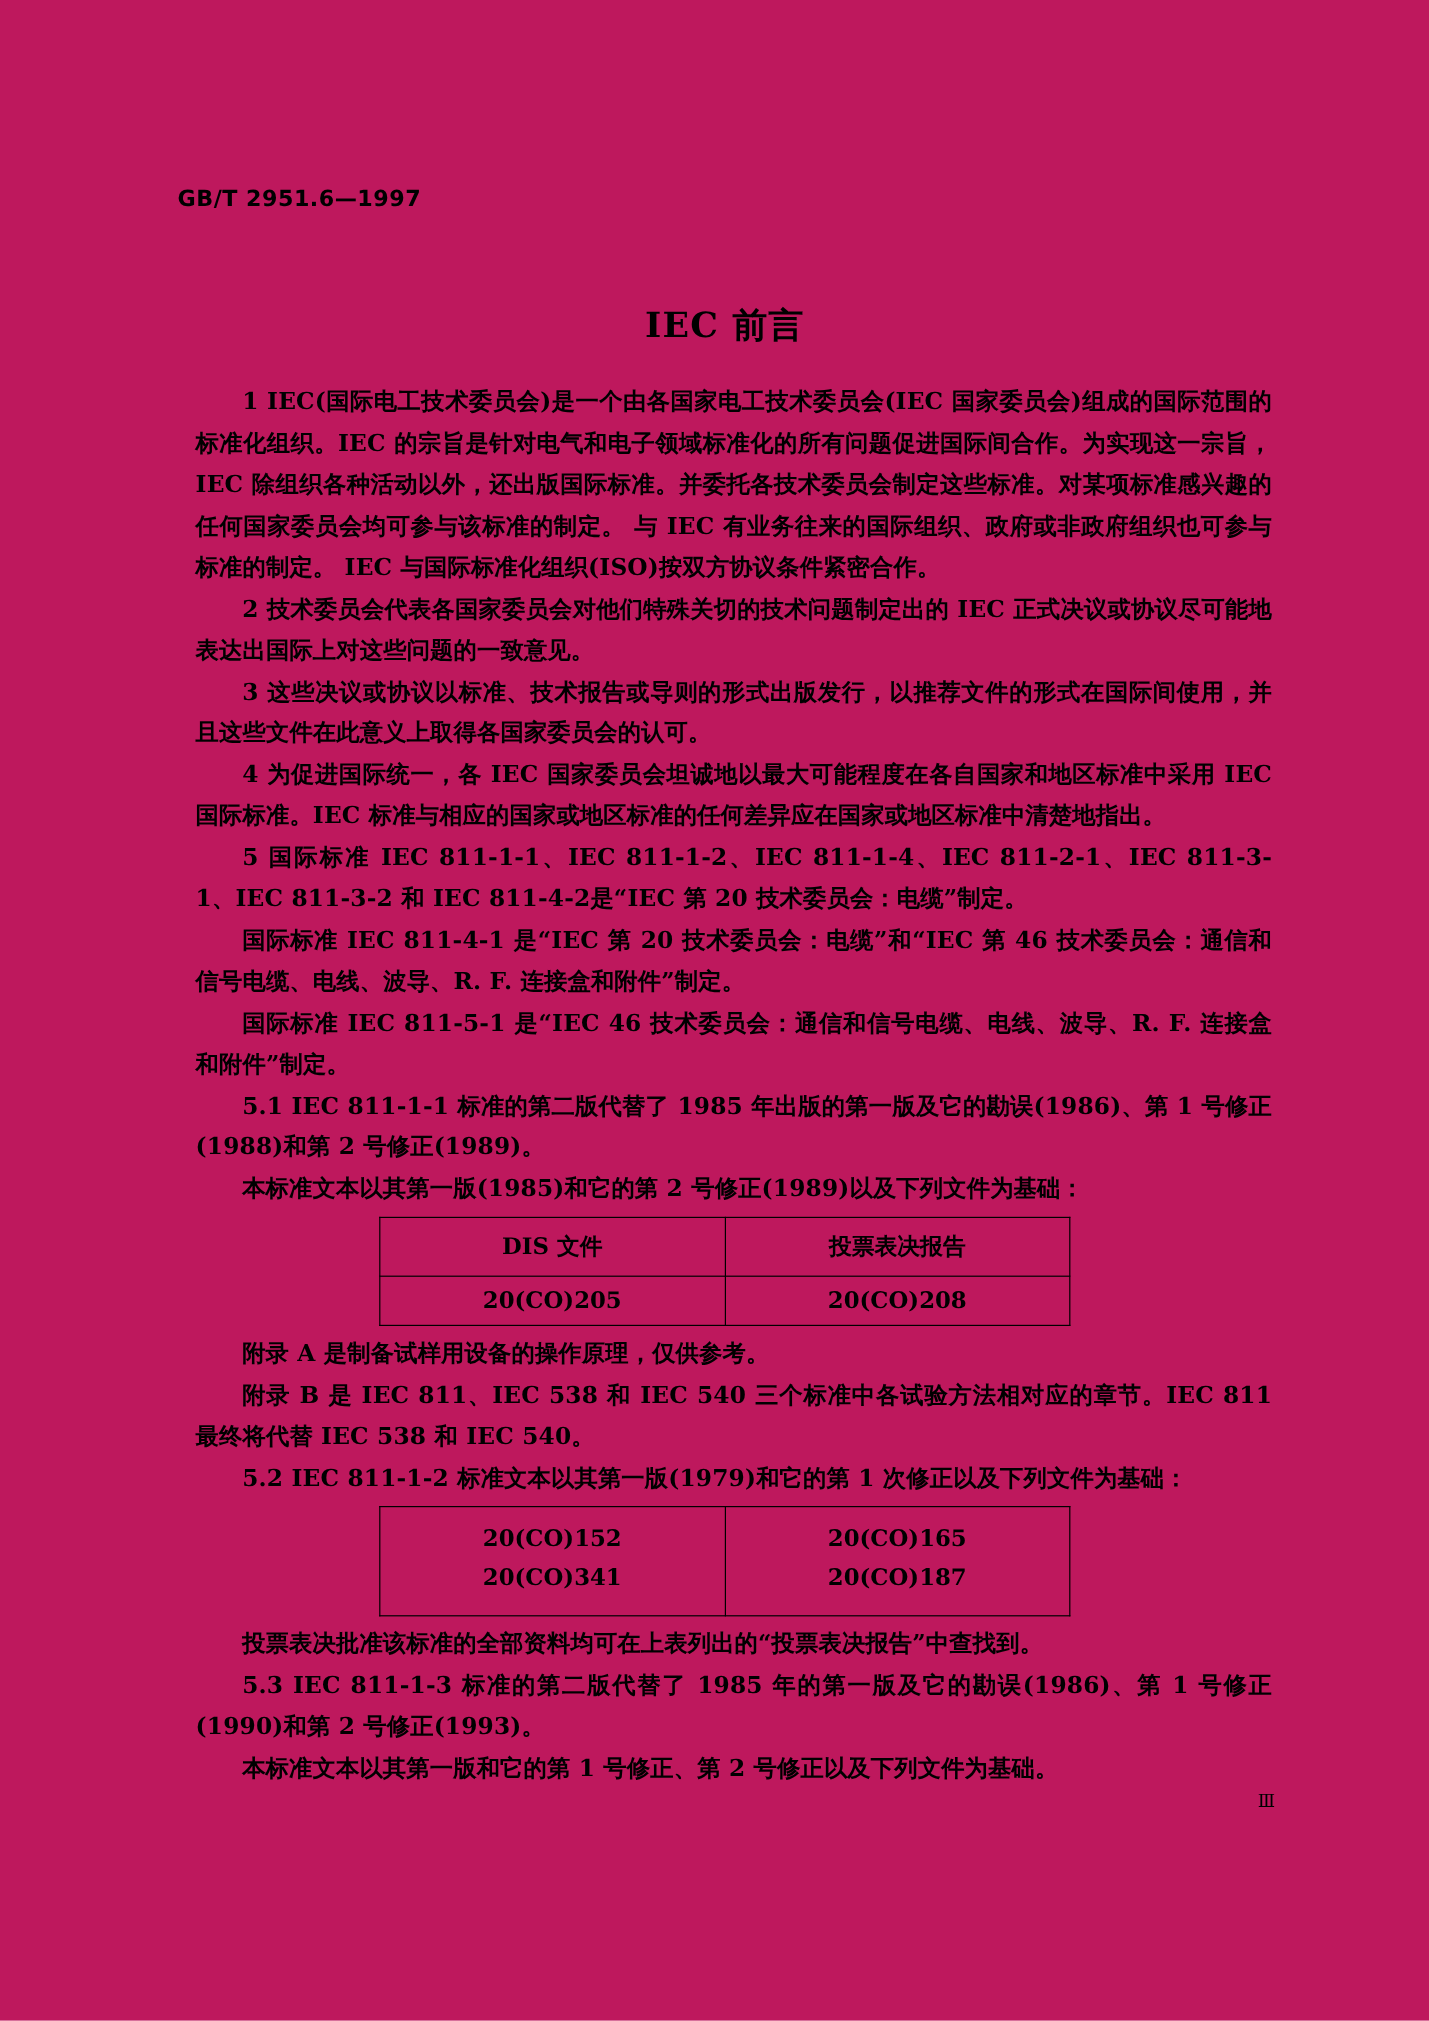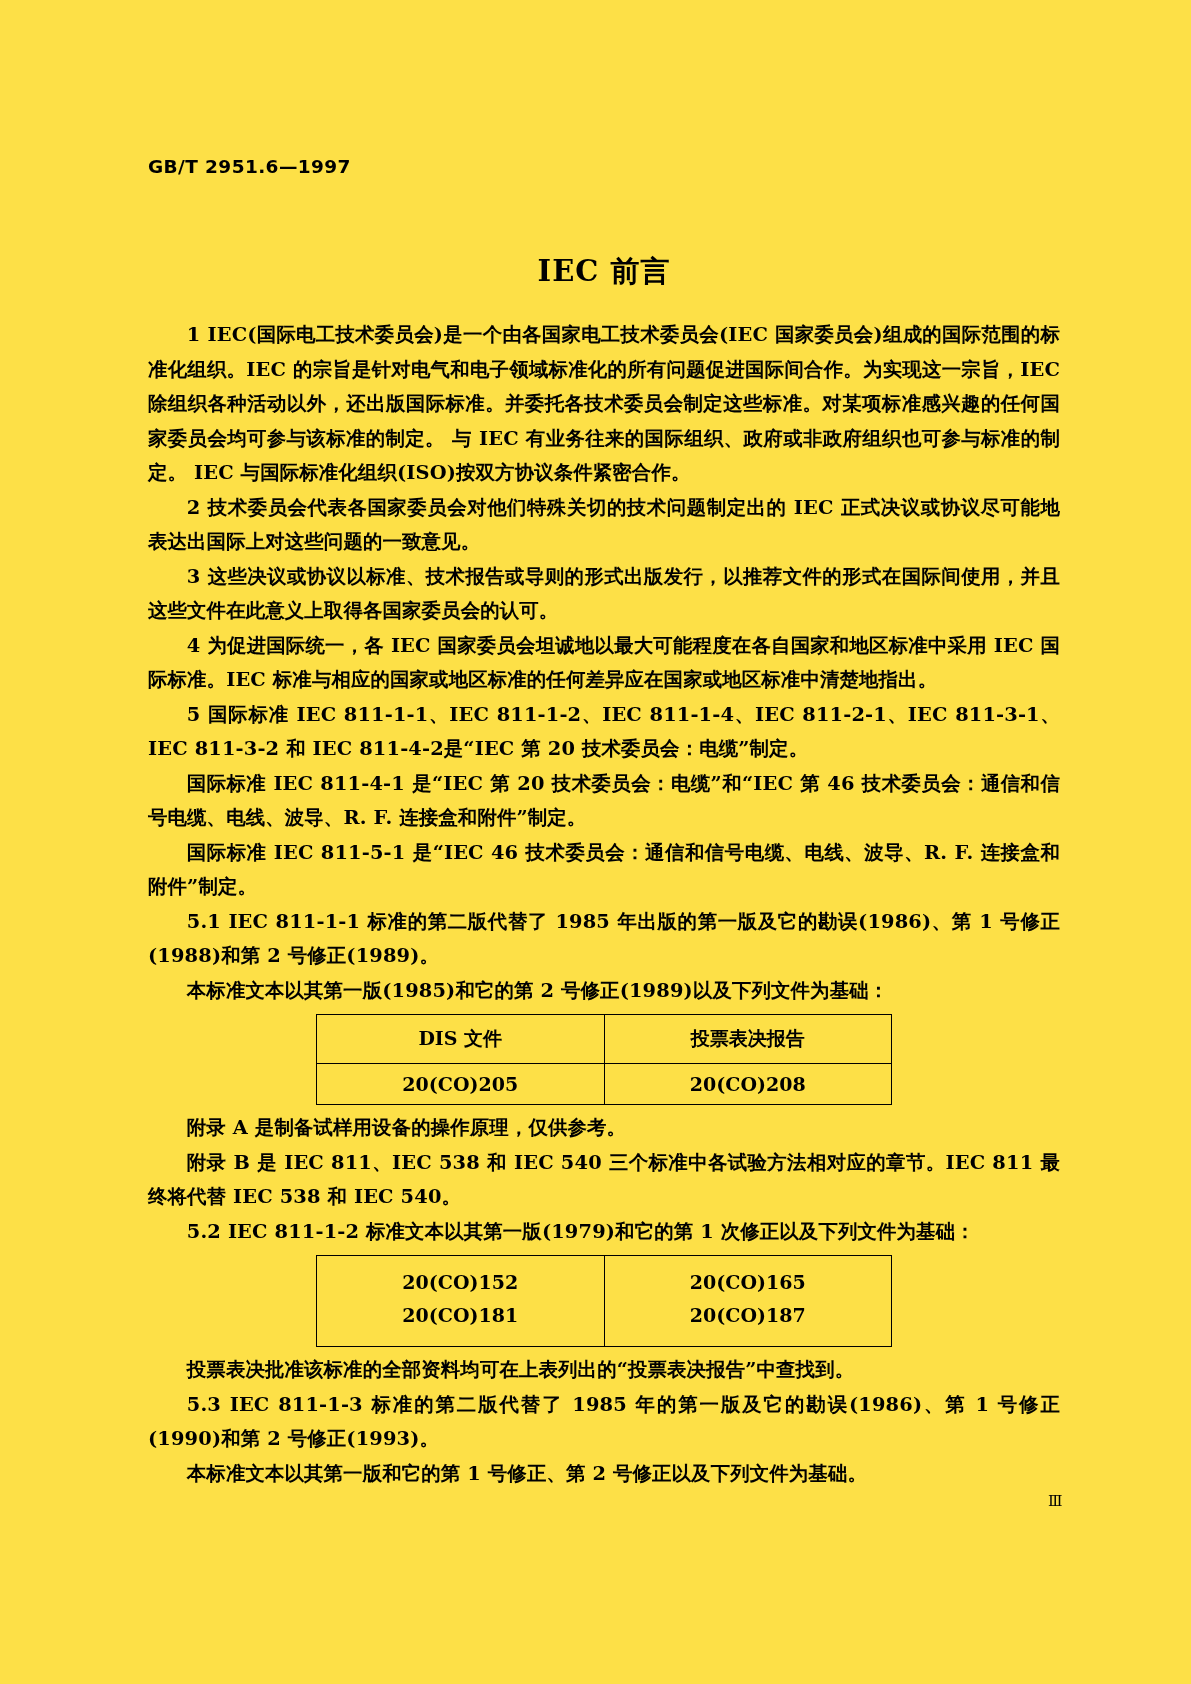--- a/index.html
+++ b/index.html
@@ -8,21 +8,21 @@
     background: #ffffff;
   }
   body {
     font-family: "DejaVu Serif", "Liberation Serif", serif;
     color: #000000;
   }
   .page {
     position: relative;
     width: 1191px;
     height: 1684px;
-    background: #fde047;
+    background: #be185d;
     overflow: hidden;
     box-sizing: border-box;
   }
   .content {
     position: absolute;
     left: 148px;
     top: 0;
     width: 912px;
   }
 
@@ -52,21 +52,21 @@
   }
 
   .body-block {
     position: absolute;
     left: 0;
     top: 318px;
     width: 912px;
   }
 
   p.para {
-    margin: 0 0 0 0;
+    margin: 0 0 0 15px;
     font-size: 19.4px;
     line-height: 34.5px;
     text-align: justify;
     text-justify: inter-ideograph;
     letter-spacing: 0.15px;
     font-weight: bold;
     font-family: "DejaVu Serif", "Liberation Serif", serif;
   }
   p.indent2 { text-indent: 2em; }
 
@@ -148,21 +148,21 @@
       <p class="para indent2">附录 A 是制备试样用设备的操作原理，仅供参考。</p>
       <p class="para indent2">附录 B 是 IEC 811、IEC 538 和 IEC 540 三个标准中各试验方法相对应的章节。IEC 811 最终将代替 IEC 538 和 IEC 540。</p>
       <p class="para indent2">5.2    IEC 811-1-2 标准文本以其第一版(1979)和它的第 1 次修正以及下列文件为基础：</p>
 
       <div class="tbl-wrap">
         <table class="doc-table">
           <tbody>
           <tr>
             <td class="cell-multi">
               <span>20(CO)152</span>
-              <span>20(CO)181</span>
+              <span>20(CO)341</span>
             </td>
             <td class="cell-multi">
               <span>20(CO)165</span>
               <span>20(CO)187</span>
             </td>
           </tr>
         </tbody>
           </table>
       </div>
 

